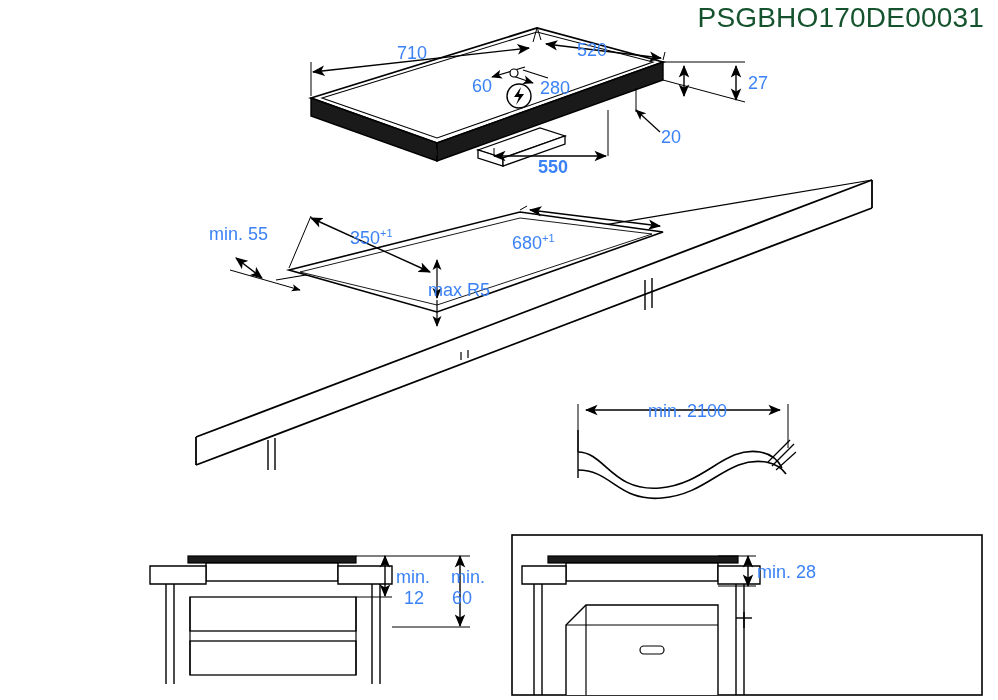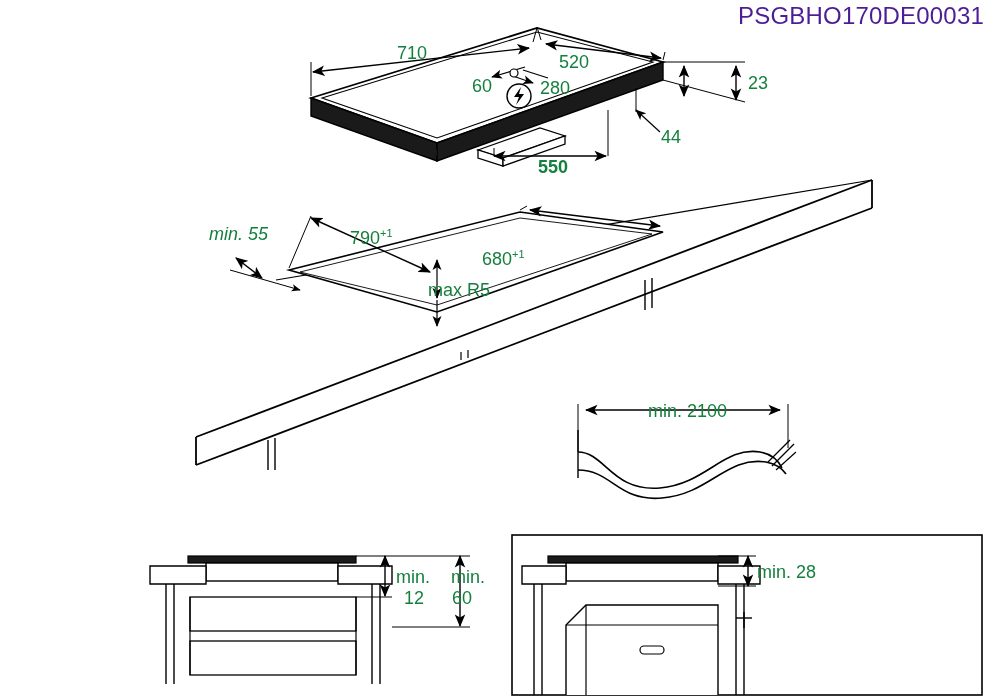--- a/index.html
+++ b/index.html
@@ -21,29 +21,29 @@
     position: absolute;
     left: 0;
     top: 0;
     width: 998px;
     height: 700px;
   }
   .doc-code {
     position: absolute;
     right: 14px;
     top: 2px;
-    font-size: 24px;
+    font-size: 28px;
     letter-spacing: 0.2px;
-    color: #4c1d95;
+    color: #14532d;
     white-space: nowrap;
   }
   .lbl {
     position: absolute;
     font-size: 18px;
-    color: #15803d;
+    color: #3b82f6;
     white-space: nowrap;
     line-height: 1;
   }
   .lbl sup {
     font-size: 11px;
     vertical-align: super;
   }
 </style>
 </head>
 <body>
@@ -210,30 +210,30 @@
 
         <line x1="748" y1="556" x2="748" y2="586" marker-start="url(#arrB)" marker-end="url(#arrF)" stroke-width="1.4"></line>
         <line x1="718" y1="556" x2="756" y2="556" stroke-width="1"></line>
         <line x1="718" y1="586" x2="756" y2="586" stroke-width="1"></line>
       </g>
 
     </g>
   </svg>
 
   <div class="lbl" style="left:397px; top:44px;">710</div>
-  <div class="lbl" style="left:559px; top:41px;margin-top:12px;">520</div>
+  <div class="lbl" style="left:577px; top:41px;">520</div>
   <div class="lbl" style="left:472px; top:77px;">60</div>
   <div class="lbl" style="left:540px; top:79px;text-align:center;">280</div>
   <div class="lbl" style="left:538px; top:158px;font-weight:bold;">550</div>
-  <div class="lbl" style="left:748px; top:74px;">23</div>
-  <div class="lbl" style="left:661px; top:128px;">44</div>
-
-  <div class="lbl" style="left:209px; top:225px;font-style:italic;">min. 55</div>
-  <div class="lbl" style="left:350px; top:228px;"><span>790</span><sup>+1</sup></div>
-  <div class="lbl" style="left:482px; top:233px;margin-top:16px;"><span>680</span><sup>+1</sup></div>
+  <div class="lbl" style="left:748px; top:74px;">27</div>
+  <div class="lbl" style="left:661px; top:128px;">20</div>
+
+  <div class="lbl" style="left:209px; top:225px;">min. 55</div>
+  <div class="lbl" style="left:350px; top:228px;"><span>350</span><sup>+1</sup></div>
+  <div class="lbl" style="left:512px; top:233px;"><span>680</span><sup>+1</sup></div>
   <div class="lbl" style="left:428px; top:281px;">max R5</div>
 
   <div class="lbl" style="left:648px; top:402px;">min. 2100</div>
 
   <div class="lbl" style="left:396px; top:568px;">min.</div>
   <div class="lbl" style="left:404px; top:589px;">12</div>
   <div class="lbl" style="left:451px; top:568px;">min.</div>
   <div class="lbl" style="left:452px; top:589px;">60</div>
 
   <div class="lbl" style="left:757px; top:563px;text-align:center;">min. 28</div>

